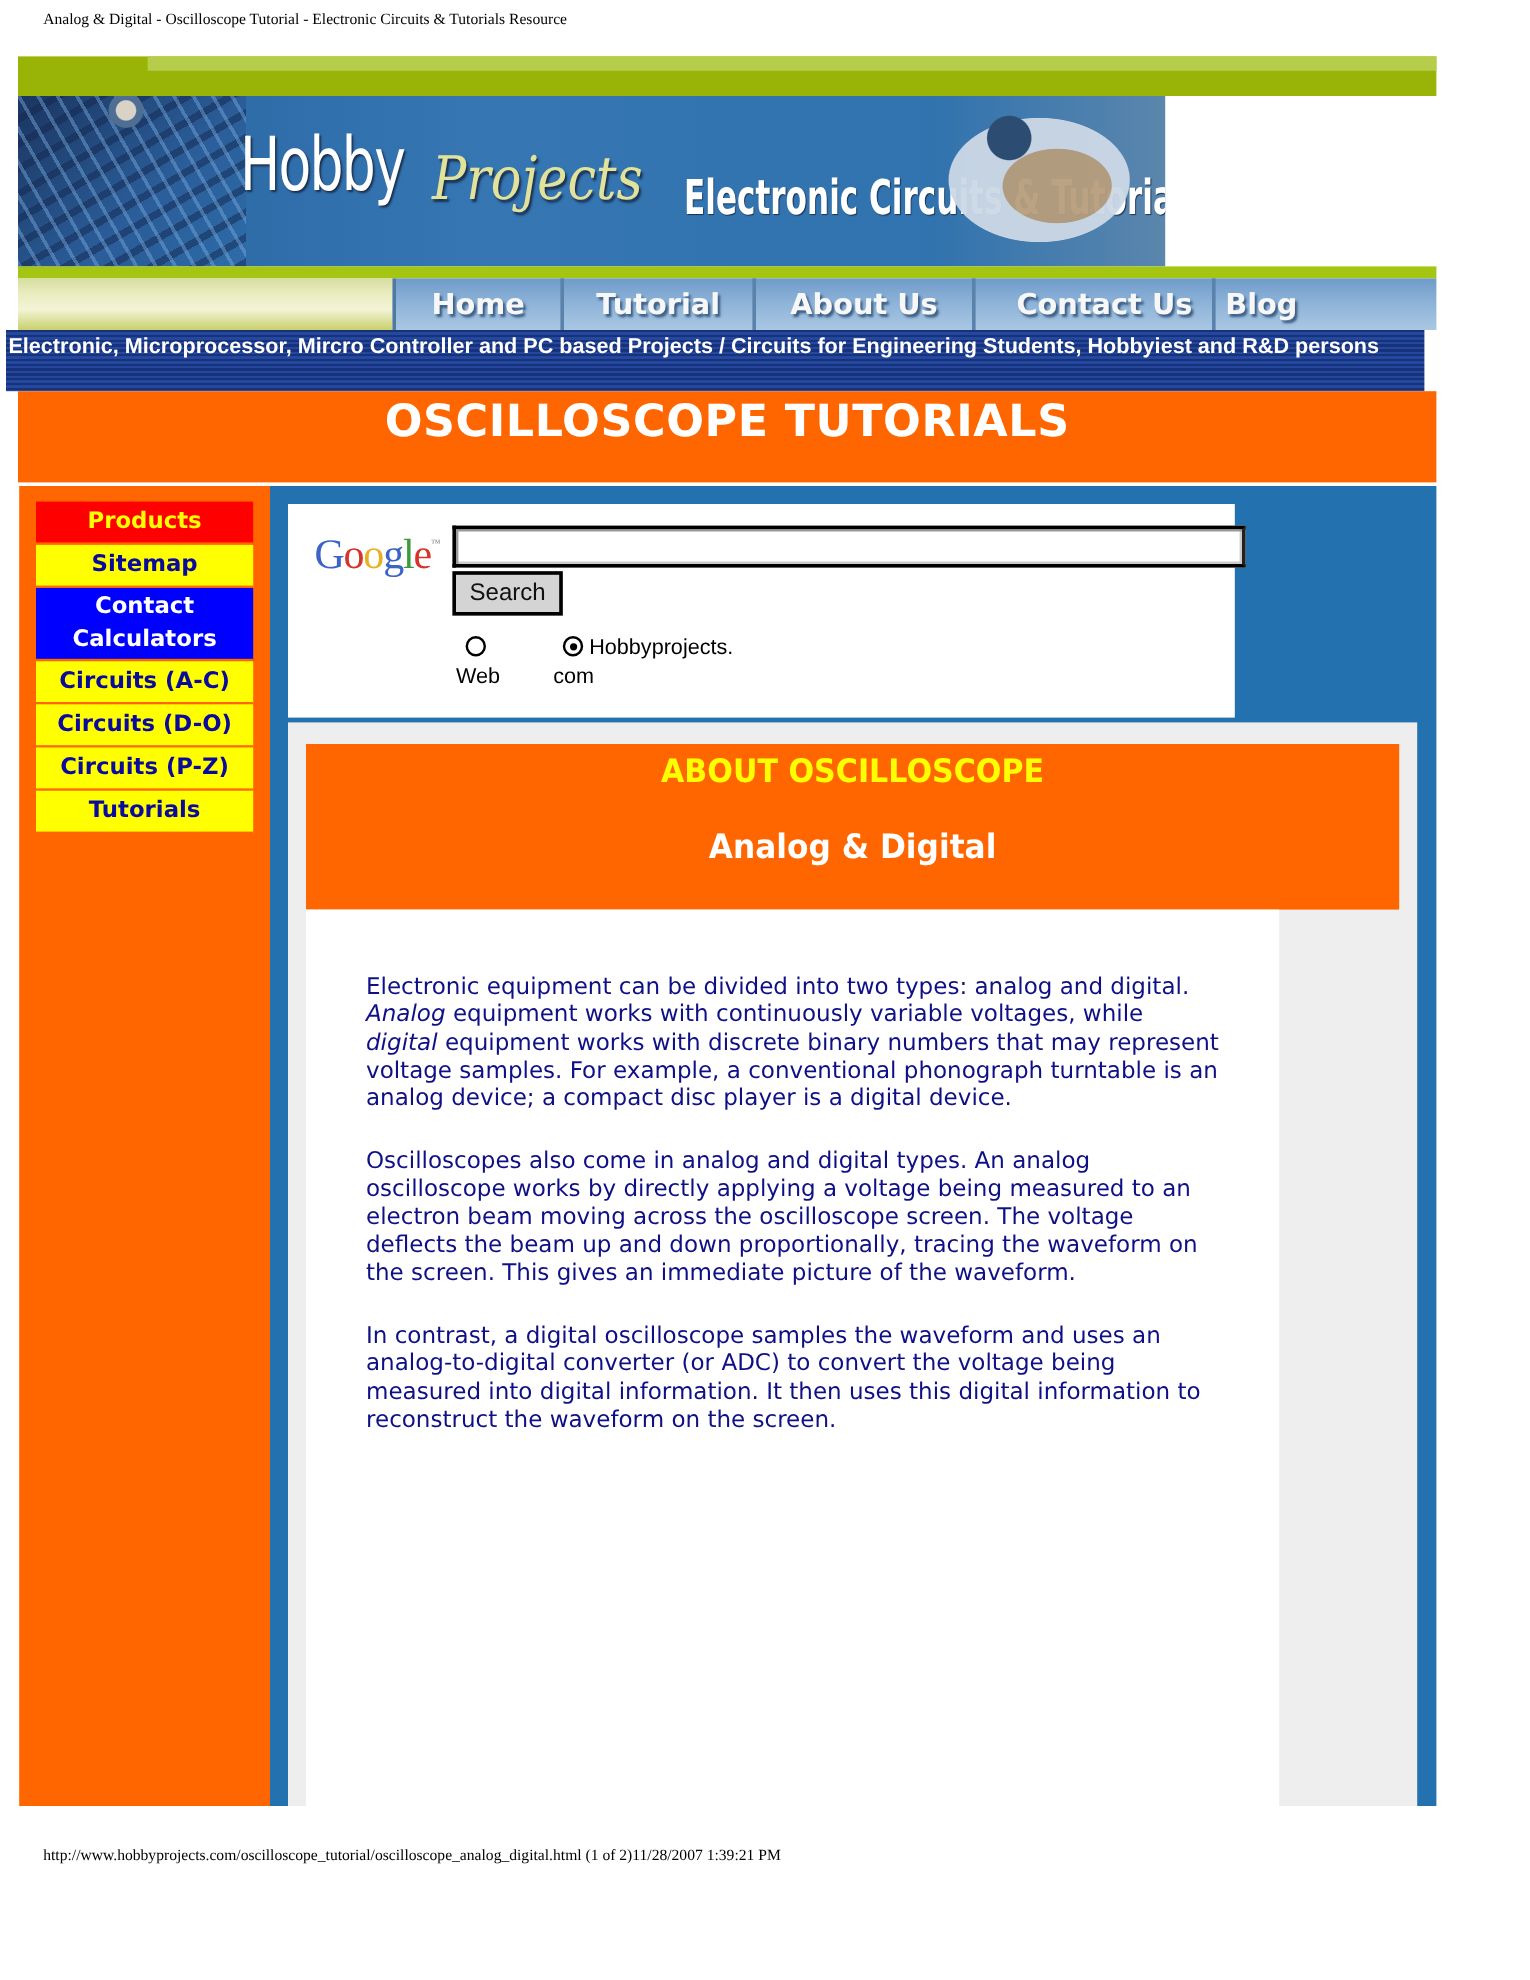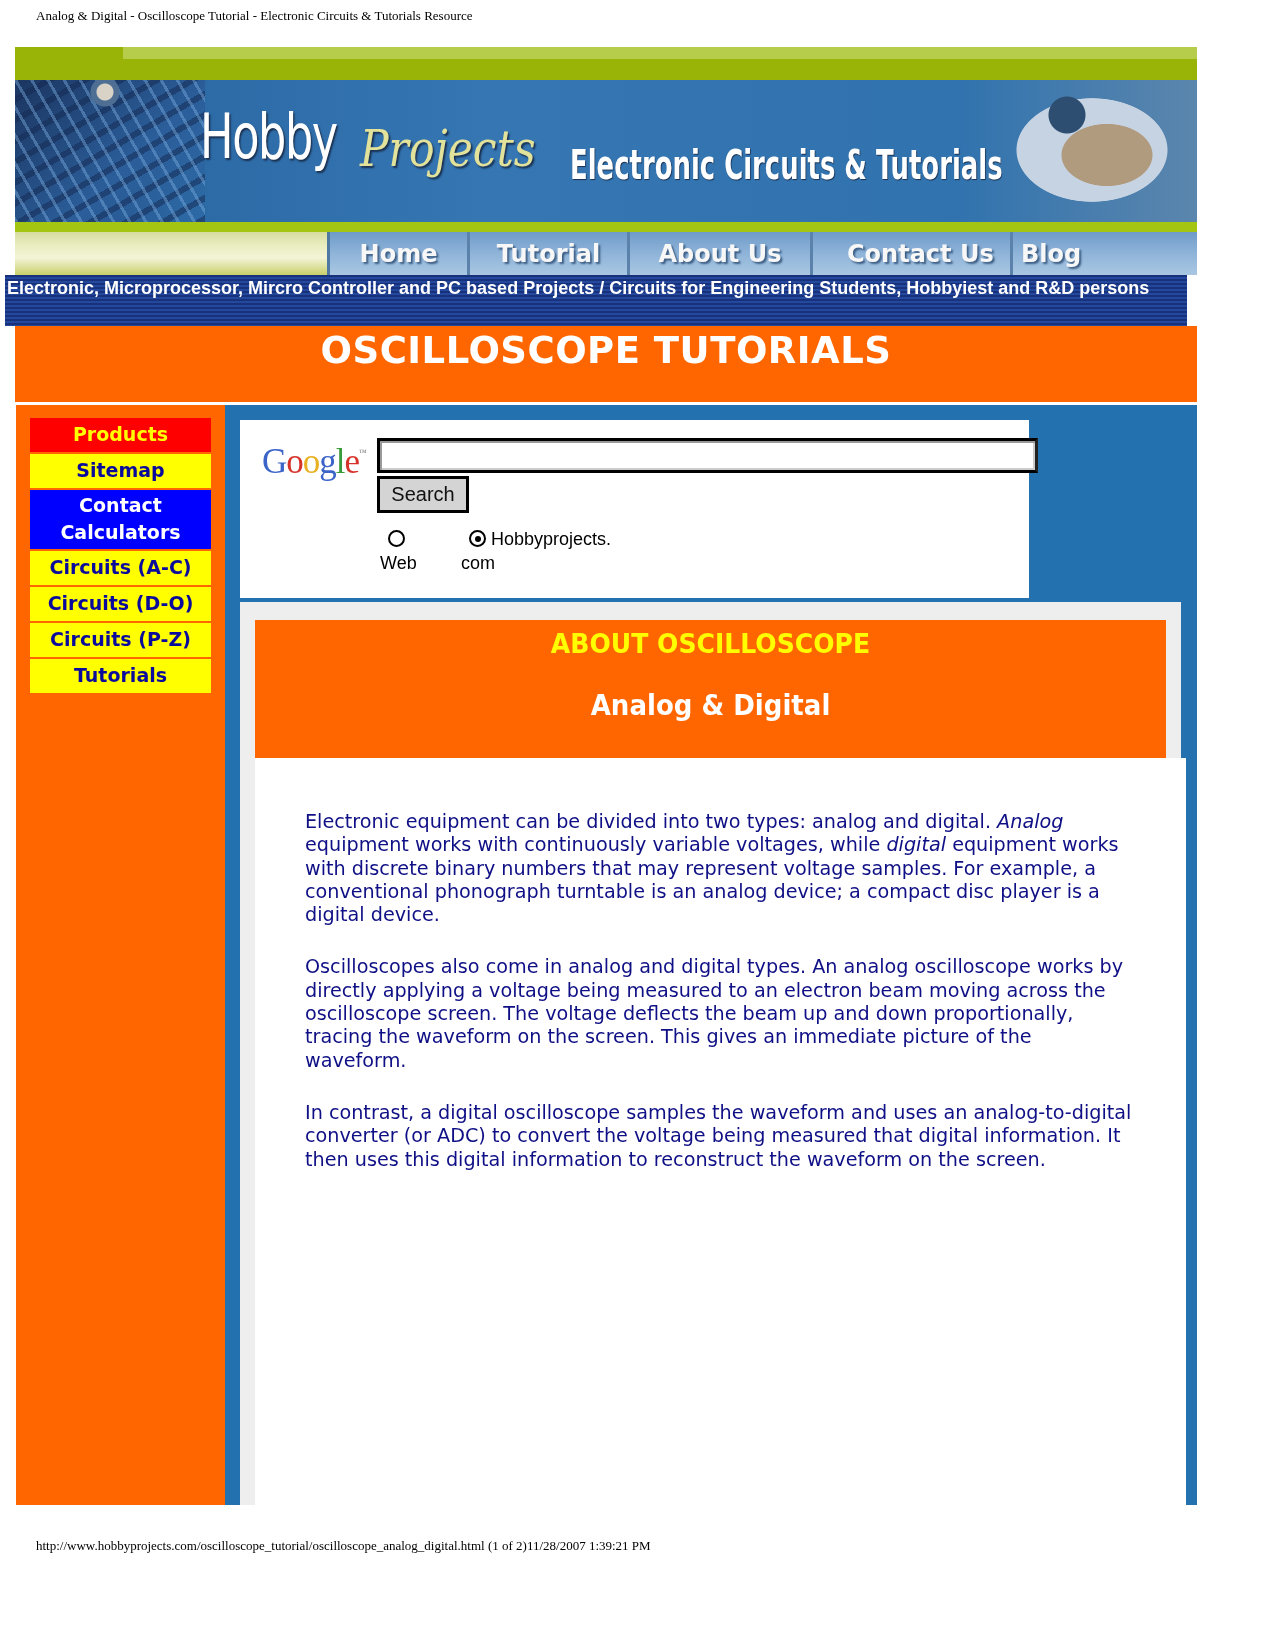--- a/index.html
+++ b/index.html
@@ -5,21 +5,21 @@
   * { box-sizing: border-box; margin: 0; padding: 0; }
   html, body { width: 1275px; height: 1650px; background: #ffffff; overflow: hidden; }
   body { position: relative; font-family: "DejaVu Sans", sans-serif; }
 
   .print-header { position: absolute; left: 36px; top: 8px; font-family: "Liberation Serif", serif; font-size: 13px; color: #000; }
   .print-footer { position: absolute; left: 36px; top: 1538px; font-family: "Liberation Serif", serif; font-size: 13px; color: #000; }
 
   
   .top-green { position: absolute; left: 15px; top: 47px; width: 1182px; height: 33px; background: #99b407; }
   .top-green .light { position: absolute; left: 108px; top: 0; right: 0; height: 12px; background: #b5cd4a; }
-  .banner { position: absolute; left: 15px; top: 80px; width: 1182px; height: 142px;
+  .banner { position: absolute; left: 15px; top: 80px; width: 956px; height: 142px;
     background: linear-gradient(90deg, #1a3f6f 0%, #2c6aa5 14%, #3576b3 40%, #3173ae 80%, #5b86ad 100%); overflow: hidden; }
   .pcb { position: absolute; left: 0; top: 0; width: 190px; height: 142px;
     background:
       radial-gradient(circle at 90px 12px, #d9d3c7 0 8px, #4e6f93 9px 14px, transparent 15px),
       repeating-linear-gradient(60deg, rgba(120,170,220,.45) 0 3px, transparent 3px 14px),
       repeating-linear-gradient(-30deg, rgba(20,40,80,.5) 0 6px, transparent 6px 18px),
       linear-gradient(135deg, #1b3560 0%, #2b5e9a 60%, rgba(49,115,174,0) 100%); }
   .logo-hobby { position: absolute; left: 185px; top: 20px; font-family: "DejaVu Sans", sans-serif; font-size: 62px; color: #fff;
     letter-spacing: -2px; transform: scaleX(0.72); transform-origin: left top; text-shadow: 2px 2px 2px #1a3050; }
   .logo-projects { position: absolute; left: 345px; top: 40px; font-family: "DejaVu Serif", serif; font-style: italic; font-size: 50px;
@@ -67,21 +67,21 @@
   .search-btn { position: absolute; left: 137px; top: 56px; width: 92px; height: 37px; border: 3px solid #000; background: #d4d4d4;
     font-family: "Liberation Sans", sans-serif; font-size: 20px; color: #111; cursor: pointer; }
   .radio-group { position: absolute; top: 107px; font-family: "Liberation Sans", sans-serif; font-size: 18px; color: #000; line-height: 24px; }
   .radio-dot { display: inline-block; width: 17px; height: 17px; border: 2px solid #000; border-radius: 50%; vertical-align: -2px; position: relative; cursor: pointer; }
   .radio-dot.checked::after { content: ""; position: absolute; left: 3.5px; top: 3.5px; width: 6px; height: 6px; border-radius: 50%; background: #000; }
 
   .content-area { position: absolute; left: 240px; top: 602px; width: 941px; height: 903px; background: #eeeeee; }
   .article-head { position: absolute; left: 15px; top: 18px; width: 911px; height: 138px; background: #ff6600; text-align: center; }
   .article-head .h2 { font-family: "DejaVu Sans", sans-serif; font-weight: bold; font-size: 27px; color: #ffff00; padding-top: 6px; line-height: 36px; transform: scaleX(0.93); }
   .article-head .h3 { font-family: "DejaVu Sans", sans-serif; font-weight: bold; font-size: 28px; color: #ffffff; margin-top: 26px; line-height: 36px; transform: scaleX(0.93); }
-  .article-body { position: absolute; left: 15px; top: 156px; width: 931px; height: 747px; background: #ffffff; padding: 52px 50px 0 50px; }
+  .article-body { position: absolute; left: 15px; top: 156px; width: 811px; height: 747px; background: #ffffff; padding: 52px 50px 0 50px; }
   .article-body p { font-family: "DejaVu Sans", sans-serif; font-size: 19.2px; line-height: 23.3px; color: #0f0f86; margin-bottom: 29px; }
 </style>
 </head>
 <body>
 
 <div class="print-header">Analog &amp; Digital - Oscilloscope Tutorial - Electronic Circuits &amp; Tutorials Resource</div>
 
 <div class="top-green">
     <div class="light"></div>
   </div>
@@ -137,17 +137,17 @@
 </div>
 
 <div class="content-area">
   <div class="article-head">
     <div class="h2">ABOUT OSCILLOSCOPE</div>
     <div class="h3">Analog &amp; Digital</div>
   </div>
   <div class="article-body">
     <p><span>Electronic equipment can be divided into two types: analog and digital. </span><em>Analog</em><span> equipment works with continuously variable voltages, while </span><em>digital</em><span> equipment works with discrete binary numbers that may represent voltage samples. For example, a conventional phonograph turntable is an analog device; a compact disc player is a digital device.</span></p>
     <p>Oscilloscopes also come in analog and digital types. An analog oscilloscope works by directly applying a voltage being measured to an electron beam moving across the oscilloscope screen. The voltage deflects the beam up and down proportionally, tracing the waveform on the screen. This gives an immediate picture of the waveform.</p>
-    <p>In contrast, a digital oscilloscope samples the waveform and uses an analog-to-digital converter (or ADC) to convert the voltage being measured that digital information. It then uses this digital information to reconstruct the waveform on the screen.</p>
+    <p>In contrast, a digital oscilloscope samples the waveform and uses an analog-to-digital converter (or ADC) to convert the voltage being measured into digital information. It then uses this digital information to reconstruct the waveform on the screen.</p>
   </div>
 </div>
 
 <div class="print-footer">http://www.hobbyprojects.com/oscilloscope_tutorial/oscilloscope_analog_digital.html (1 of 2)11/28/2007 1:39:21 PM</div>
 
 </body></html>

